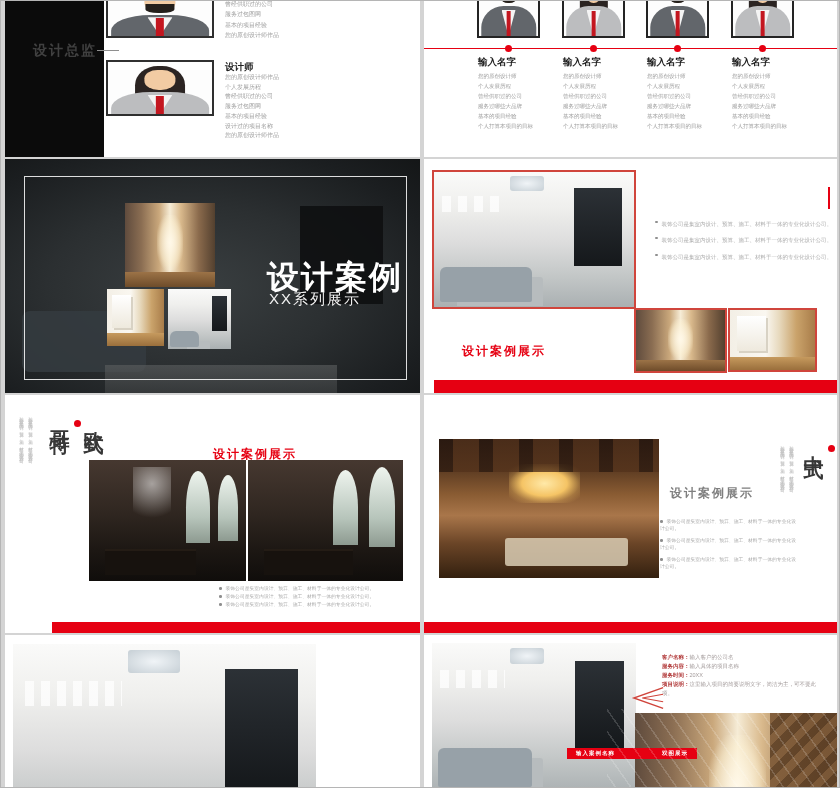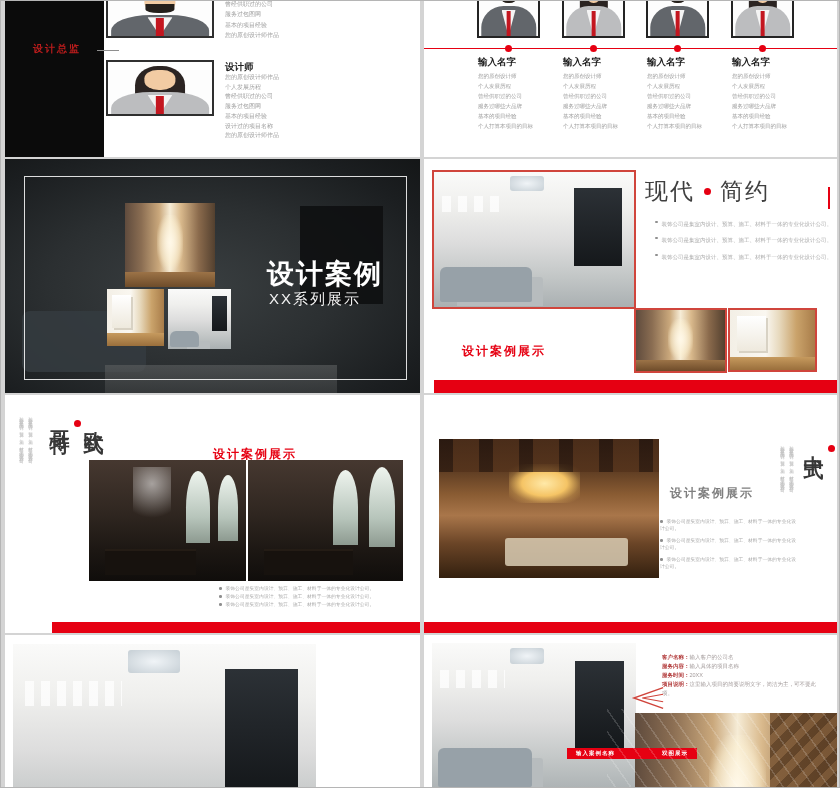--- a/index.html
+++ b/index.html
@@ -10,21 +10,21 @@
   body{font-family:"Liberation Sans",sans-serif;}
   .page{position:relative;width:840px;height:788px;background:var(--page_background);
         overflow:hidden;border:1px solid #b5b5b5;}
   .crop{position:absolute;overflow:hidden;background:#fff;}
   .slide{position:absolute;left:0;top:0;width:100%;background:#fff;overflow:hidden;}
   .abs{position:absolute;}
   i{display:block;font-style:normal;}
 
   
   .s1-panel{position:absolute;left:0;top:0;width:99px;height:234px;background:var(--panel_black);}
-  .s1-label{position:absolute;left:28px;top:119px;font-size:10px;font-weight:bold;color:#b91c1c;letter-spacing:2px;}
+  .s1-label{position:absolute;left:28px;top:119px;font-size:14px;font-weight:bold;color:#404040;letter-spacing:2px;}
   .s1-dash{position:absolute;left:92px;top:127px;width:22px;height:1px;background:#8f8f8f;}
   .pbox{position:absolute;left:101px;width:108px;border:2px solid #2f2f2f;background:#fff;overflow:hidden;}
   .dli{font-size:6px;color:#9e9e9e;line-height:10.4px;white-space:nowrap;}
   .s1-h{position:absolute;left:220px;top:138px;font-size:9.5px;font-weight:bold;color:#222;}
 
   
   .avatar{position:absolute;inset:0;background:#fdfdfd;overflow:hidden;}
   .av-hair-f{position:absolute;left:50%;top:8%;transform:translateX(-50%);width:48%;height:80%;background:#2b2422;border-radius:46% 46% 34% 34%;}
   .av-head{position:absolute;left:50%;top:15%;transform:translateX(-50%);width:30%;height:38%;background:#f2cba3;border-radius:42% 42% 46% 46%;}
   .av-beard{position:absolute;left:50%;top:37%;transform:translateX(-50%);width:28%;height:17%;background:#241f1b;border-radius:0 0 44% 44%;}
@@ -66,21 +66,21 @@
   .cseats{position:absolute;left:30%;bottom:9%;width:56%;height:20%;background:#d9cdb4;opacity:.85;border-radius:3px;}
   .stairblock{position:absolute;right:0;top:0;width:34%;height:100%;background:repeating-linear-gradient(135deg,#7c5836 0 8px,#5d3f24 8px 16px);opacity:.9;}
   .rb{border:2px solid var(--photo_border);}
 
   
   .cover-bg{position:absolute;inset:0;background:radial-gradient(ellipse at 45% 55%,#3a3f41 0%,#2b2f31 45%,#1b1e20 80%,#141617 100%);}
   .cb-tv{position:absolute;right:9%;top:20%;width:20%;height:42%;background:#0e1011;opacity:.9;}
   .cb-sofa{position:absolute;left:4%;bottom:9%;width:30%;height:26%;background:#343b3f;border-radius:8px;opacity:.9;}
   .cb-floor{position:absolute;left:24%;bottom:0;width:56%;height:12%;background:linear-gradient(180deg,#5a5d5e,#3e4142);opacity:.65;}
   .cv-frame{position:absolute;left:19px;top:17px;width:383px;height:204px;border:1px solid rgba(255,255,255,.85);}
-  .cv-title{position:absolute;left:262px;top:97px;font-size:27px;font-weight:bold;color:#fff;letter-spacing:2px;}
+  .cv-title{position:absolute;left:262px;top:97px;font-size:32px;font-weight:bold;color:#fff;letter-spacing:2px;}
   .cv-sub{position:absolute;left:264px;top:131px;font-size:15px;color:#f2f2f2;letter-spacing:2px;}
 
   
   .title-row{position:absolute;display:flex;align-items:center;gap:9px;font-size:23px;color:#3f3f3f;font-weight:500;letter-spacing:2px;}
   .tdot{width:7px;height:7px;border-radius:50%;background:var(--accent);}
   .blt{position:absolute;white-space:nowrap;}
   .bdot{display:inline-block;width:2.5px;height:2.5px;background:#8f8f8f;border-radius:50%;vertical-align:middle;margin-right:4px;}
   .blt span{font-size:5.5px;color:#ababab;}
   .cap-red{position:absolute;font-size:12px;font-weight:bold;color:var(--accent);letter-spacing:2px;}
   .cap-gray{position:absolute;font-size:12px;font-weight:600;color:#7f7f7f;letter-spacing:2px;}
@@ -267,25 +267,20 @@
       <div class="cv-sub">XX系列展示</div>
     </div>
   </div>
 
   <div class="crop" style="left:423px;top:158px;width:413px;height:234px">
     <div class="slide" style="height:234px">
       <div class="ph p-living rb" style="left:8px;top:11px;width:204px;height:139px">
         <i class="pl-frames"></i>
         <i class="pl-chand"></i>
       </div>
-      <div class="title-row" style="left:221px;top:17px">
-        <span>现代</span>
-        <i class="tdot"></i>
-        <span>简约</span>
-      </div>
       <div class="blt" style="left:231px;top:53px"><i class="bdot"></i><span>装饰公司是集室内设计、预算、施工、材料于一体的专业化设计公司。</span></div>
       <div class="blt" style="left:231px;top:69px"><i class="bdot"></i><span>装饰公司是集室内设计、预算、施工、材料于一体的专业化设计公司。</span></div>
       <div class="blt" style="left:231px;top:86px"><i class="bdot"></i><span>装饰公司是集室内设计、预算、施工、材料于一体的专业化设计公司。</span></div>
       <i class="vline" style="left:404px;top:28px;height:22px"></i>
       <div class="cap-red" style="left:38px;top:184px">设计案例展示</div>
       <div class="ph p-hall rb" style="left:210px;top:149px;width:93px;height:65px"></div>
       <div class="ph p-stairs rb" style="left:304px;top:149px;width:89px;height:64px"></div>
       <div class="redbar" style="left:10px;right:0;height:13px"></div>
     </div>
   </div>

